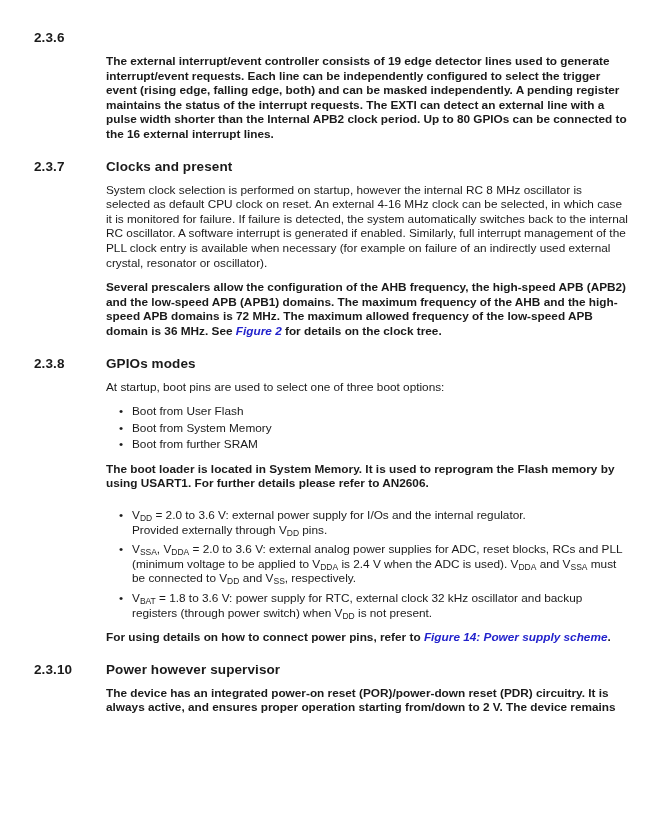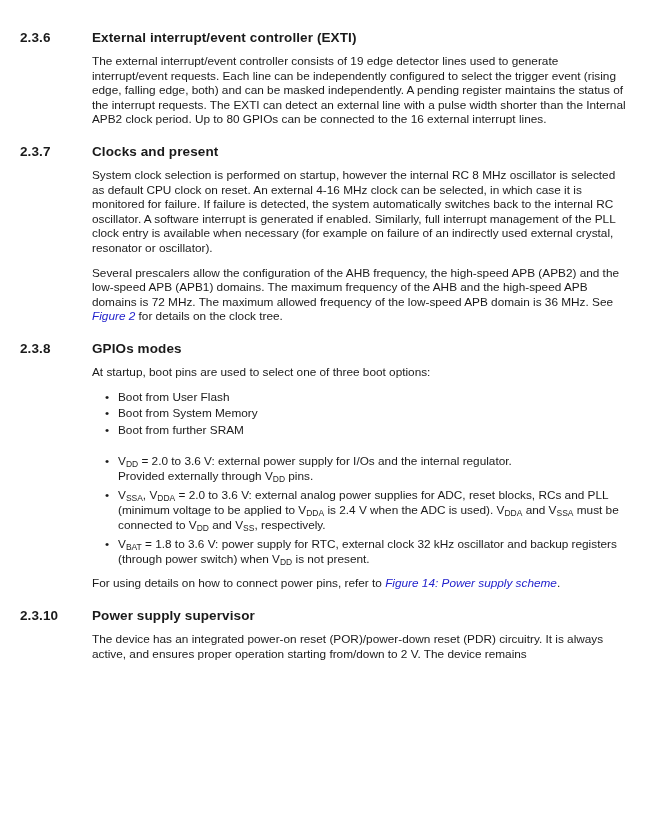--- a/index.html
+++ b/index.html
@@ -4,21 +4,21 @@
 <style>
   html, body { margin: 0; padding: 0; background: #ffffff; }
   .page {
     position: relative;
     width: 653px;
     height: 831px;
     box-sizing: border-box;
     background: #ffffff;
     color: #1a1a1a;
     font-family: "Liberation Sans", sans-serif;
-    padding: 30px 24px 0 20px;
+    padding: 30px 24px 0 34px;
     overflow: hidden;
   }
   .doc-section { margin-bottom: 17px; }
   .sec-head { display: flex; align-items: baseline; margin-bottom: 9px; }
   .sec-num {
     flex: 0 0 72px;
     font-size: 13.5px;
     font-weight: bold;
     letter-spacing: 0.1px;
   }
@@ -27,21 +27,21 @@
     font-size: 13.5px;
     font-weight: bold;
     letter-spacing: 0.1px;
   }
   .sec-body {
     margin-left: 72px;
     font-size: 11.8px;
     line-height: 14.6px;
   }
   .sec-body p { margin: 0 0 10px 0; }
-  .sec-body p:last-child { margin-bottom: 0; }
+  .sec-body p:last-child { margin-bottom: 0; font-weight: bold; }
   ul.bullets { list-style: none; margin: 0 0 10px 0; padding: 0; }
   ul.bullets li { display: flex; margin: 0 0 2px 0; }
   ul.bullets.spaced li { margin-bottom: 5px; }
   .b-dot { flex: 0 0 26px; padding-left: 13px; box-sizing: border-box; }
   .b-text { flex: 1; }
   a.doclink {
     color: #2222cc;
     font-style: italic;
     text-decoration: none;
     cursor: pointer;
@@ -49,21 +49,20 @@
   sub { font-size: 0.72em; line-height: 0; vertical-align: -0.25em; }
 </style>
 </head>
 <body>
 
 <div class="page">
 
   <section class="doc-section">
     <div class="sec-head">
       <div class="sec-num">2.3.6</div>
-      <h2 class="sec-title">External interrupt/event controller (EXTI)</h2>
     </div>
     <div class="sec-body">
       <p>The external interrupt/event controller consists of 19 edge detector lines used to generate interrupt/event requests. Each line can be independently configured to select the trigger event (rising edge, falling edge, both) and can be masked independently. A pending register maintains the status of the interrupt requests. The EXTI can detect an external line with a pulse width shorter than the Internal APB2 clock period. Up to 80 GPIOs can be connected to the 16 external interrupt lines.</p>
     </div>
   </section>
 
   <section class="doc-section">
     <div class="sec-head">
       <div class="sec-num">2.3.7</div>
       <h2 class="sec-title">Clocks and present</h2>
@@ -88,20 +87,21 @@
         </li>
         <li>
           <span class="b-dot">•</span>
           <span class="b-text">Boot from System Memory</span>
         </li>
         <li>
           <span class="b-dot">•</span>
           <span class="b-text">Boot from further SRAM</span>
         </li>
       </ul>
+      <p>The boot loader is located in System Memory. It is used to reprogram the Flash memory by using USART1. For further details please refer to AN2606.</p>
     </div>
   </section>
 
   <section class="doc-section">
     <div class="sec-body">
       <ul class="bullets spaced">
         <li>
           <span class="b-dot">•</span>
           <span class="b-text">V<sub>DD</sub> = 2.0 to 3.6 V: external power supply for I/Os and the internal regulator.<br>Provided externally through V<sub>DD</sub> pins.</span>
         </li>
@@ -114,20 +114,20 @@
           <span class="b-text">V<sub>BAT</sub> = 1.8 to 3.6 V: power supply for RTC, external clock 32 kHz oscillator and backup registers (through power switch) when V<sub>DD</sub> is not present.</span>
         </li>
       </ul>
       <p><span>For using details on how to connect power pins, refer to </span><a class="doclink" href="#">Figure 14: Power supply scheme</a><span>.</span></p>
     </div>
   </section>
 
   <section class="doc-section">
     <div class="sec-head">
       <div class="sec-num">2.3.10</div>
-      <h2 class="sec-title">Power supply supervisor</h2>
+      <h2 class="sec-title">Power however supervisor</h2>
     </div>
     <div class="sec-body">
       <p>The device has an integrated power-on reset (POR)/power-down reset (PDR) circuitry. It is always active, and ensures proper operation starting from/down to 2 V. The device remains</p>
     </div>
   </section>
 
 </div>
 
 </body></html>

